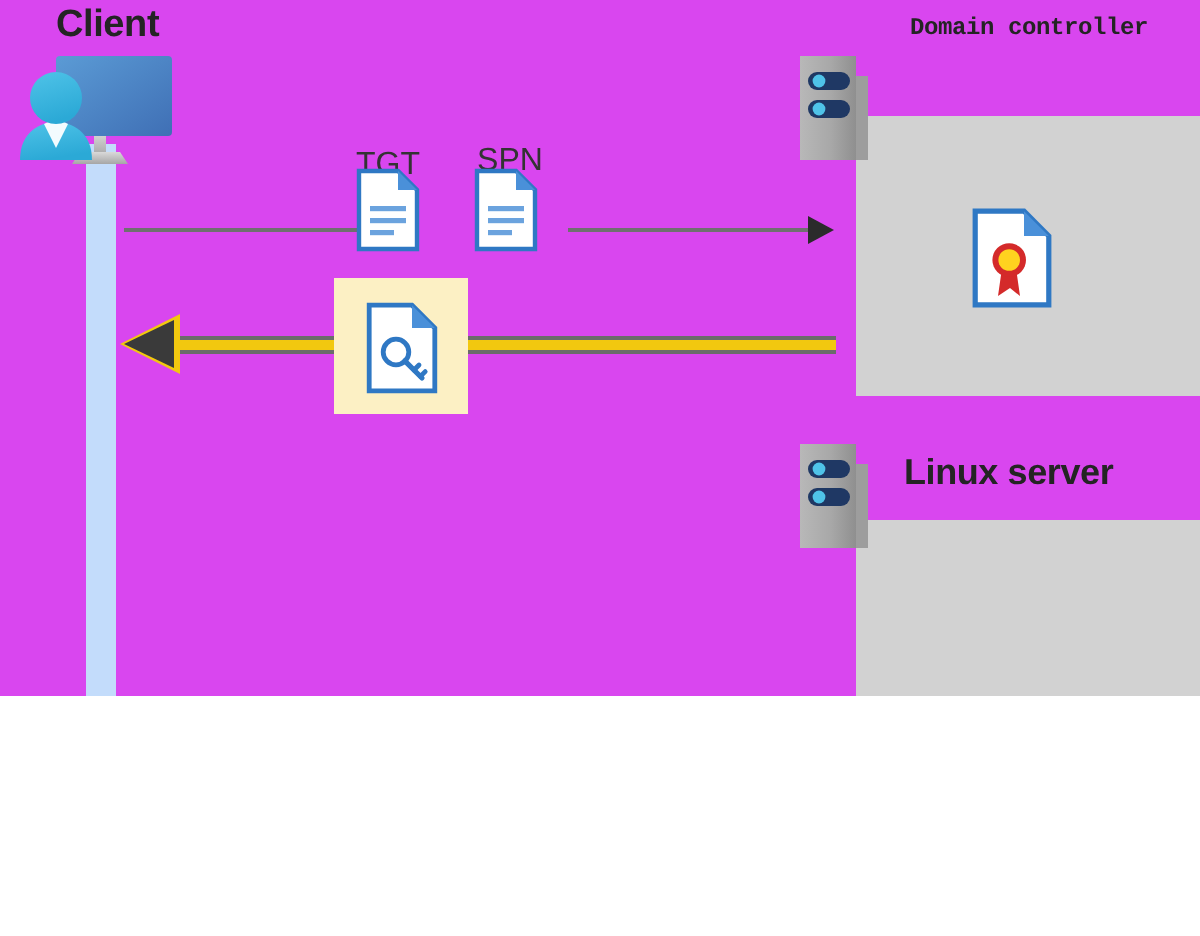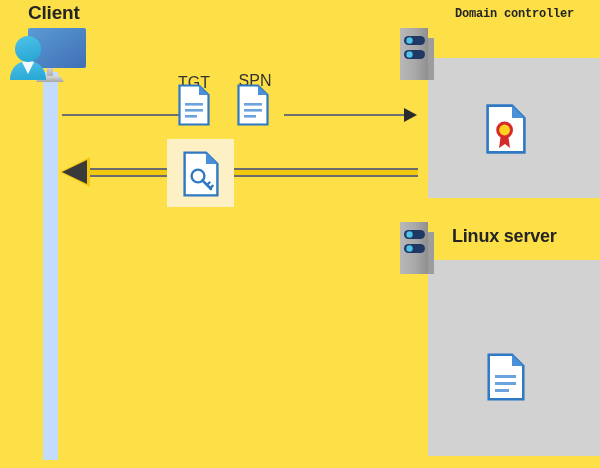--- a/index.html
+++ b/index.html
@@ -7,22 +7,22 @@
     padding: 0;
     background: #ffffff;
   }
   body {
     font-family: "Liberation Sans", sans-serif;
     -webkit-font-smoothing: antialiased;
   }
   #canvas {
     position: relative;
     width: 600px;
-    height: 468px;
-    background: #fde047;
+    height: 348px;
+    background: #d946ef;
     overflow: hidden;
   }
   .abs { position: absolute; }
 
   
   .title {
     font-weight: bold;
     color: #242424;
     letter-spacing: -0.2px;
   }

